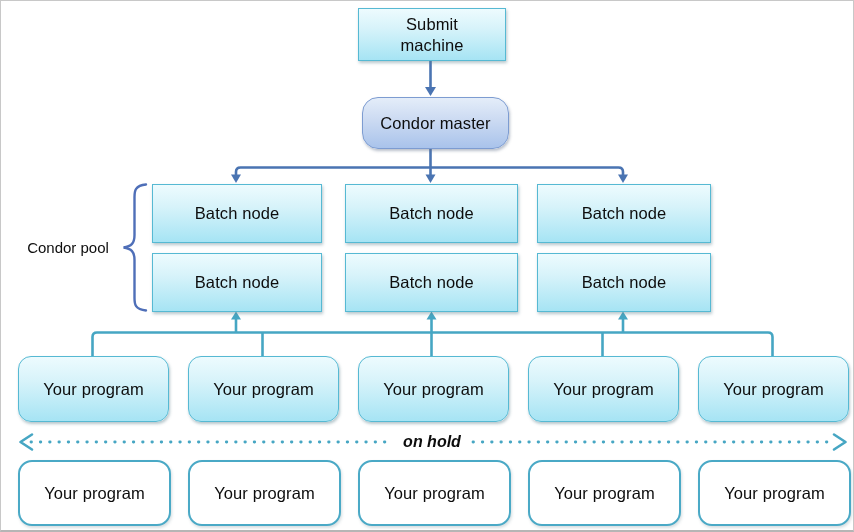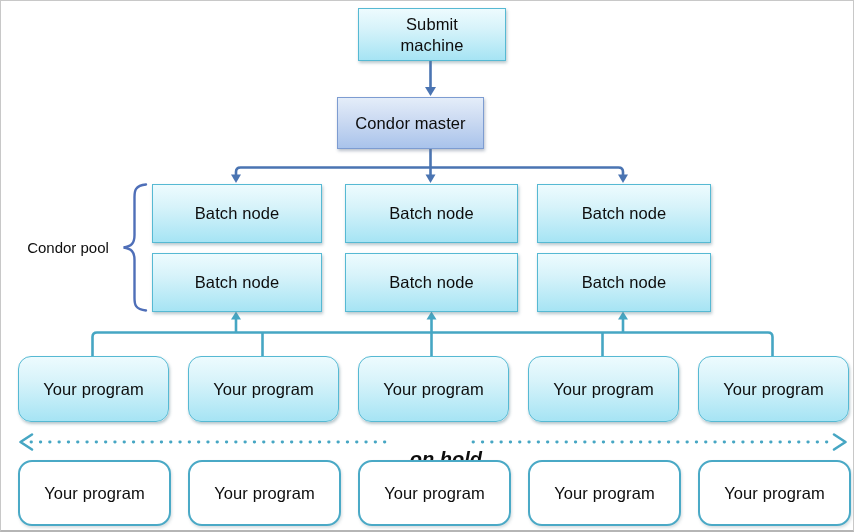--- a/index.html
+++ b/index.html
@@ -40,22 +40,22 @@
     border-radius:14px;
     box-shadow:1px 2px 3px rgba(120,145,155,0.30);
   }
   .submit-label{width:96px;}
   .side-label{
     position:absolute;z-index:2;
     font-size:15px;line-height:18px;text-align:center;
   }
   .onhold-label{
     position:absolute;z-index:2;
-    font-size:20px;line-height:20px;text-align:right;
-    font-style:italic;font-weight:600;margin-top:17px;
+    font-size:16px;line-height:20px;text-align:center;
+    font-style:italic;font-weight:600;
   }
   .blue-line{stroke:var(--blue-connector,#4a74b2);stroke-width:2.6;fill:none;}
   .blue-head{fill:var(--blue-connector,#4a74b2);stroke:none;}
   .teal-line{stroke:var(--teal-connector,#46a6c3);stroke-width:2.6;fill:none;}
   .teal-head{fill:var(--teal-connector,#46a6c3);stroke:none;}
   .teal-dots{stroke:var(--teal-connector,#46a6c3);stroke-width:2.8;fill:none;
              stroke-linecap:round;stroke-dasharray:0.5 8.8;}
   .teal-chevron{stroke:var(--teal-connector,#46a6c3);stroke-width:2.6;fill:none;
                 stroke-linecap:round;stroke-linejoin:round;}
   .brace{stroke:var(--brace-color,#4f6fb8);stroke-width:2.4;fill:none;
@@ -100,21 +100,21 @@
       <path class="teal-dots" d="M472 441 L834 441"></path>
       <polyline class="teal-chevron" points="31,433.5 19.5,441 31,448.5"></polyline>
       <polyline class="teal-chevron" points="833,433.5 844.5,441 833,448.5"></polyline>
     </g>
   </svg>
 
   <div class="node cyanfill" style="left:357px;top:7px;width:146px;height:51px;">
     <span class="submit-label">Submit machine</span>
   </div>
 
-  <div class="node bluefill" style="left:336px;top:96px;width:145px;height:50px;">
+  <div class="node bluefill" style="left:361px;top:96px;width:145px;height:50px;border-radius:16px;">
     <span>Condor master</span>
   </div>
 
   <div class="side-label" style="left:14px;top:238px;width:106px;">Condor pool</div>
 
   <div class="node cyanfill" style="left:151px;top:183px;width:168px;height:57px;">
     <span>Batch node</span>
   </div>
   <div class="node cyanfill" style="left:344px;top:183px;width:171px;height:57px;">
     <span>Batch node</span>

